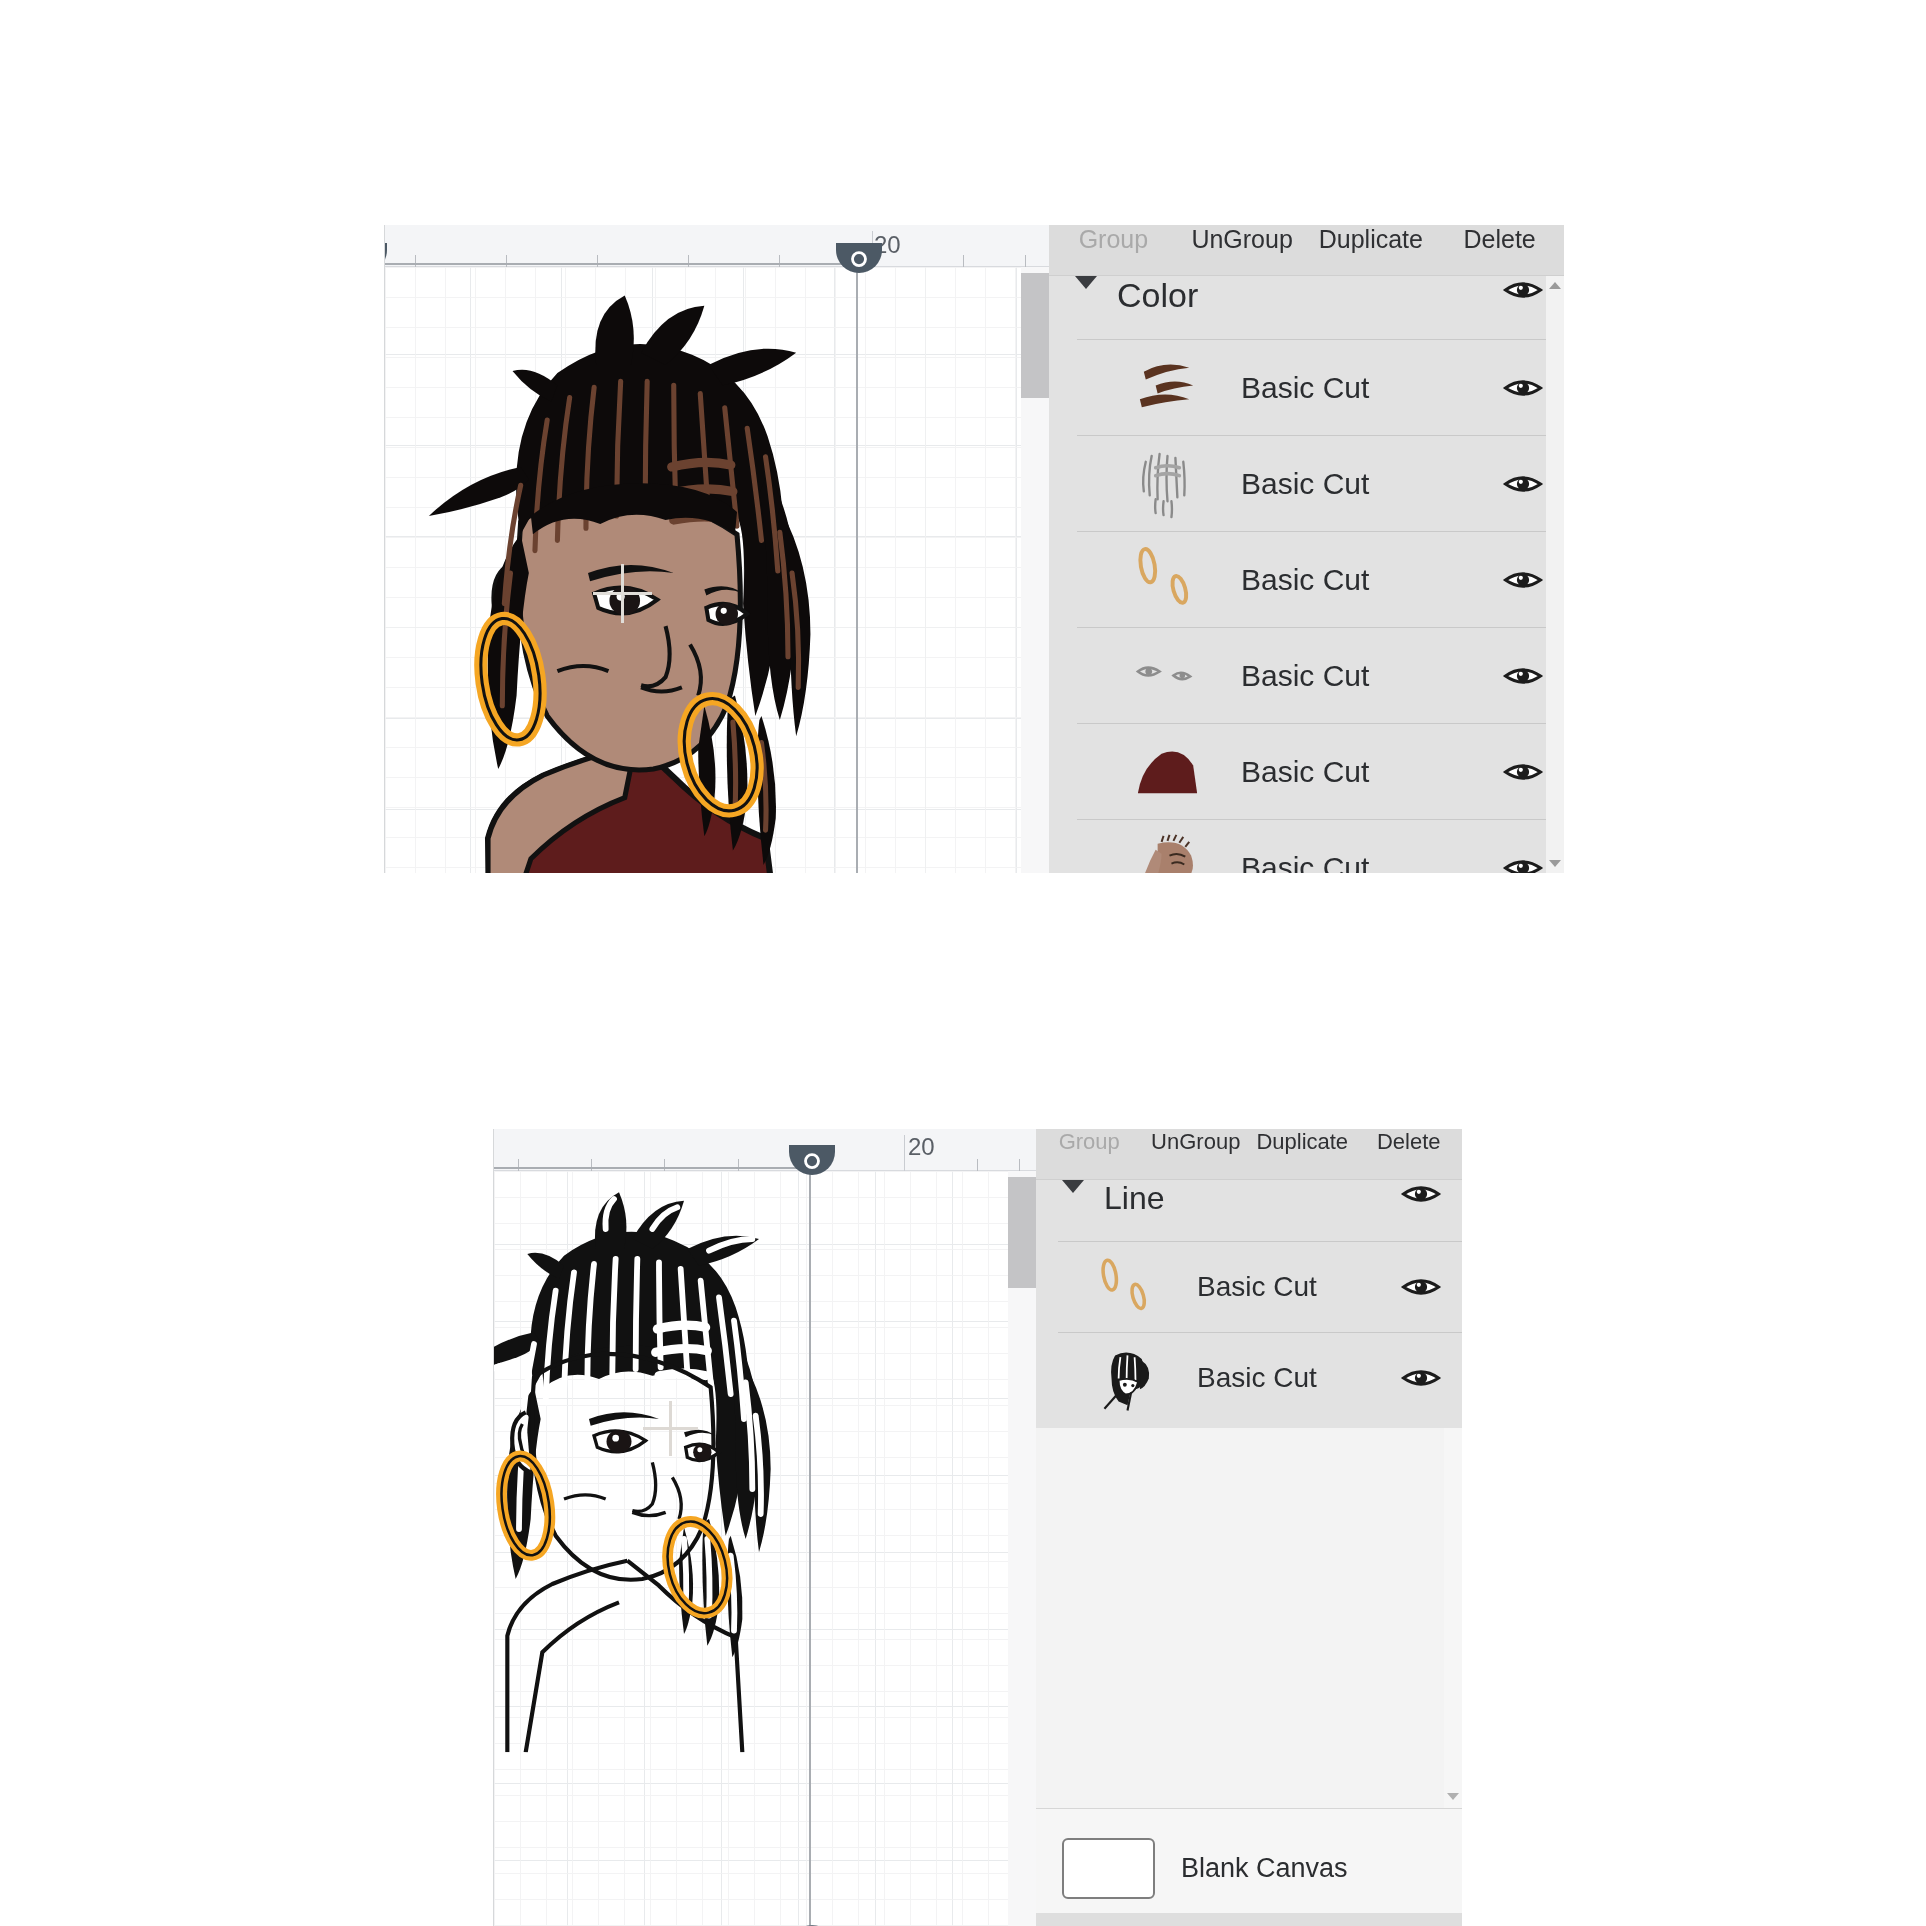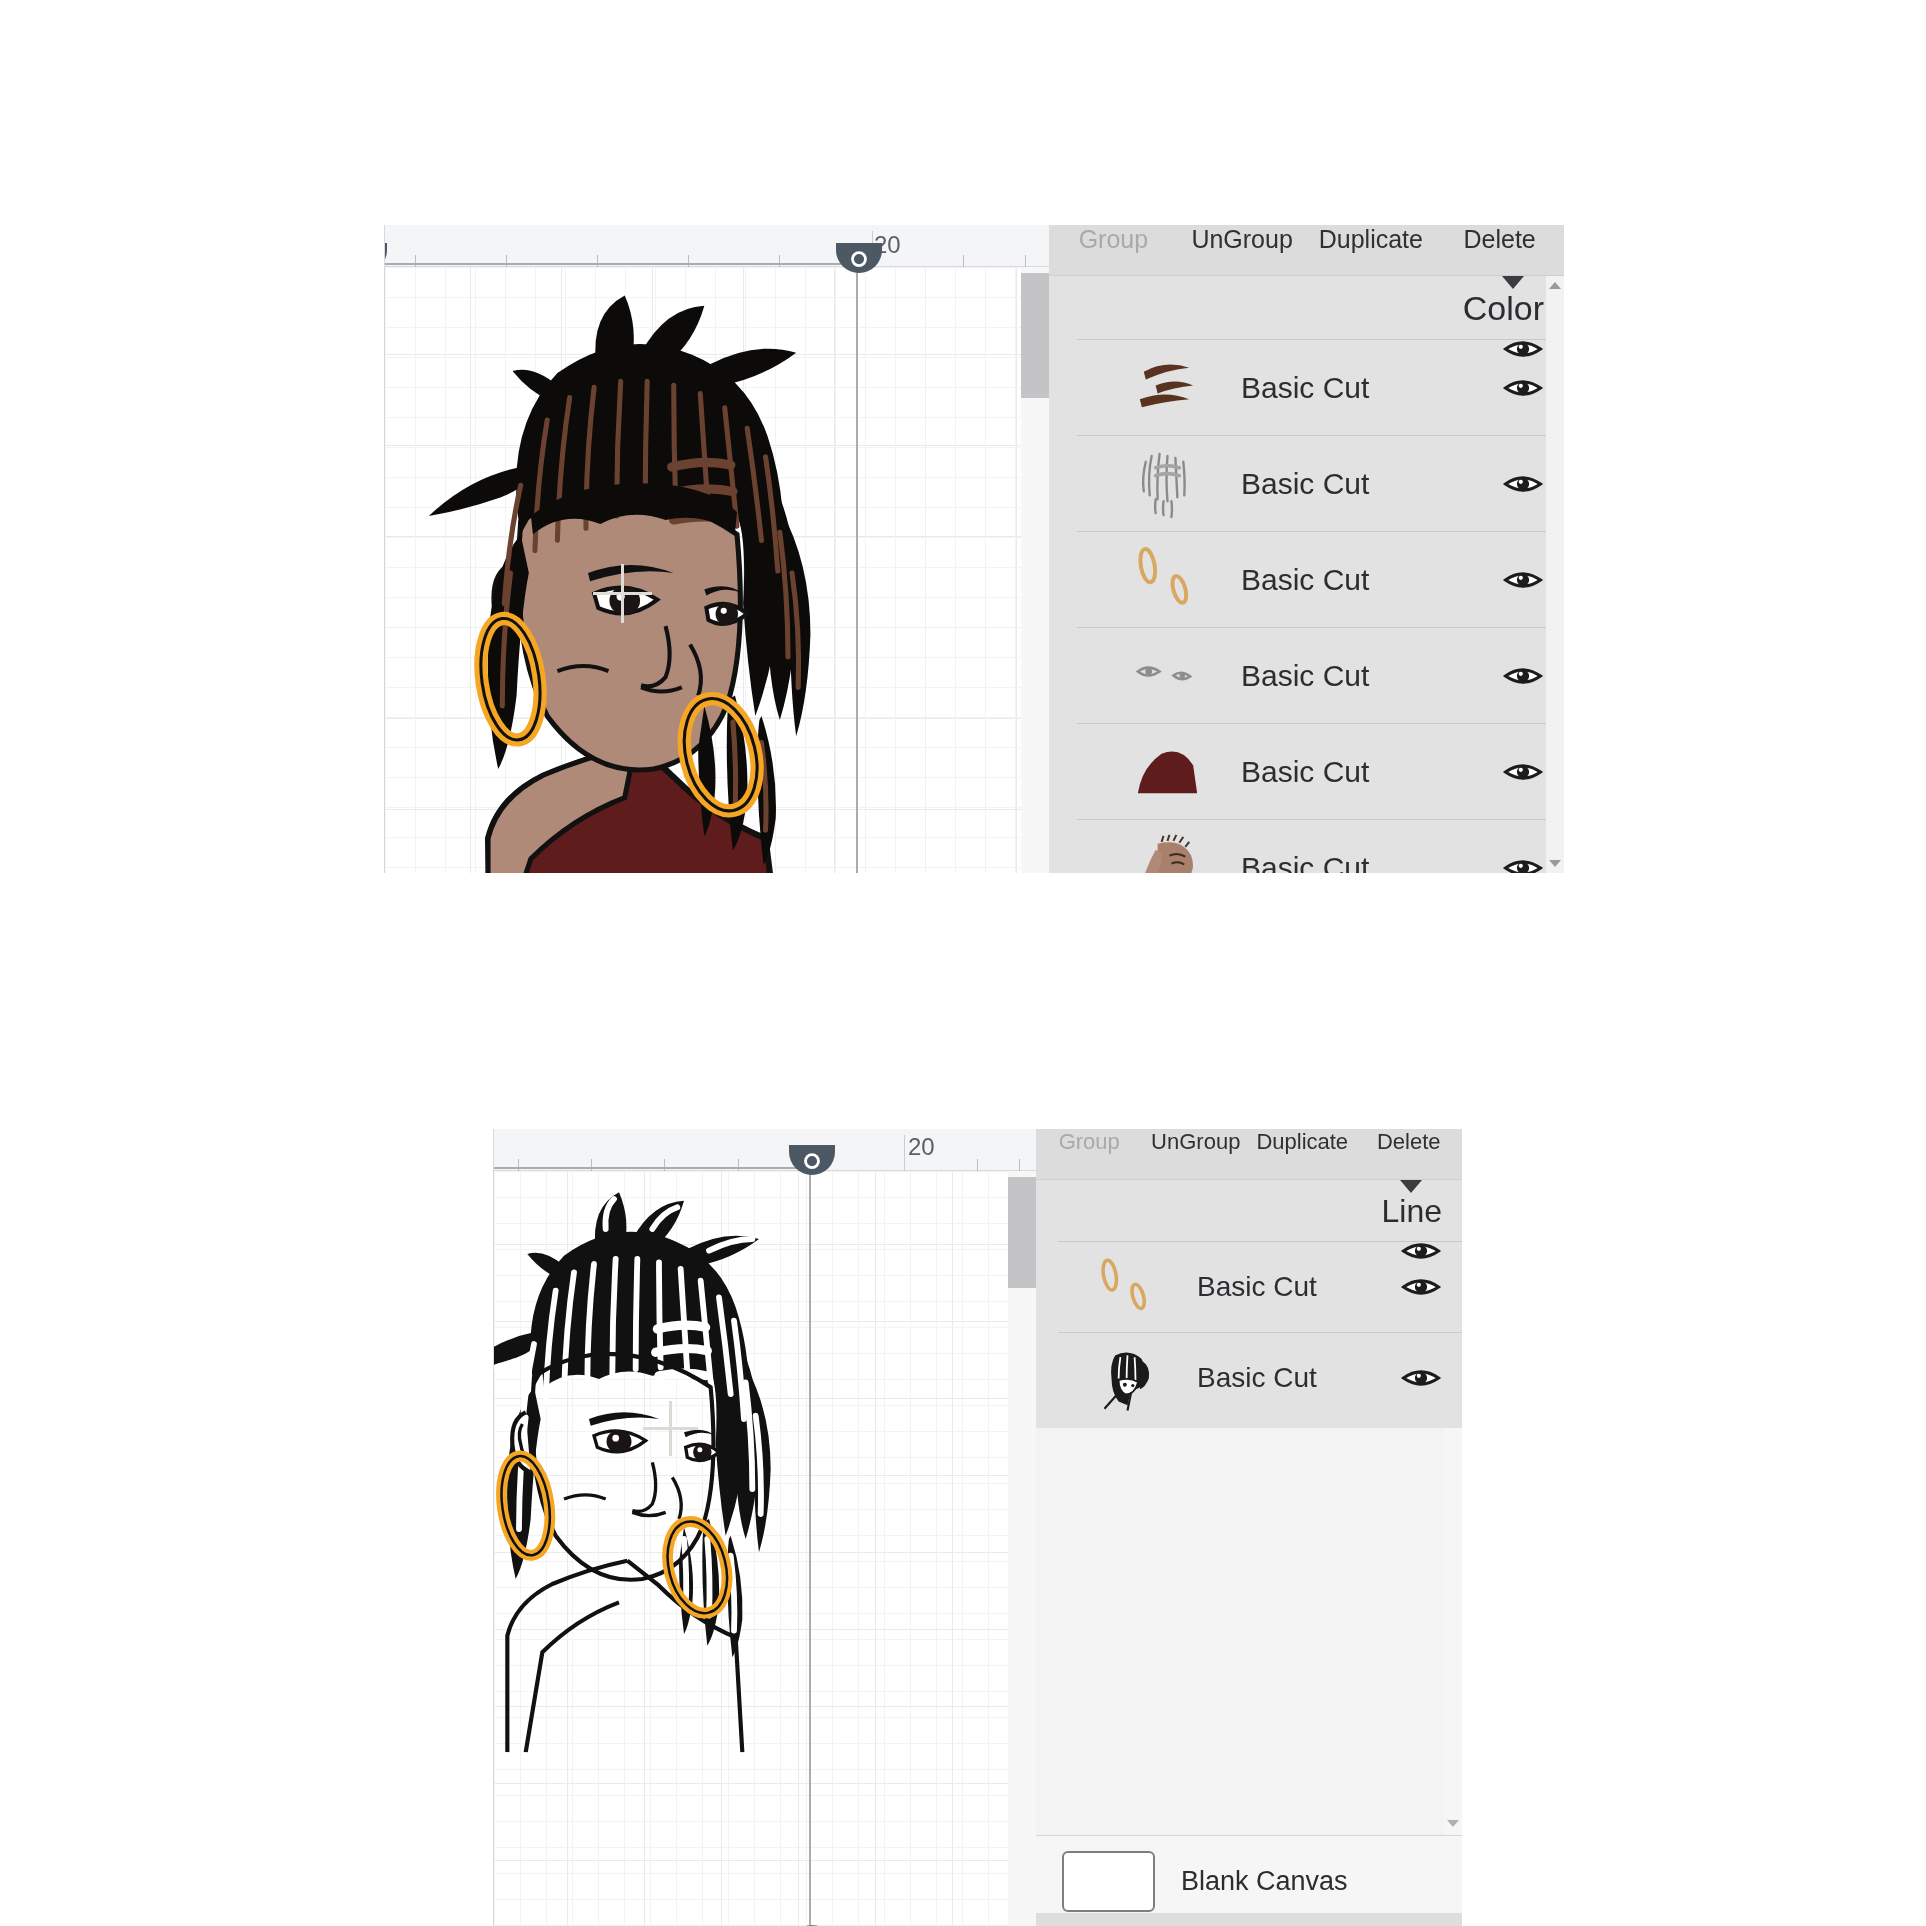--- a/index.html
+++ b/index.html
@@ -110,25 +110,24 @@
     text-align: center;
     font-size: 25px;
     color: #2f3033;
     font-family: "Liberation Sans", sans-serif;
   }
   .tb-btn.disabled { color: #a9a9a9; }
 
   .layers-scroll { position: relative; flex: 1; overflow: hidden; background:#e2e2e2; }
 
   .group-header {
-    display: flex; align-items: flex-end;
+    display: flex; align-items: flex-start;
     height: 63px;
     padding: 0 20px 0 26px;
     background: #e2e2e2;
-    flex-direction: column;
   }
   .caret {
     width: 0; height: 0;
     border-left: 11px solid transparent;
     border-right: 11px solid transparent;
     border-top: 13px solid #3a3c40;
     margin-right: 20px;
   }
   .group-name {
     font-size: 34px; color: #2b2d30; font-weight: 400;
@@ -161,21 +160,21 @@
   .panel-scroll-track {
     position: absolute; right: 0; top: 0; bottom: 0; width: 18px; background:#f2f2f2;
   }
   .panel-scroll-arrow { position:absolute; right:3px; width:0;height:0;
     border-left:6px solid transparent;border-right:6px solid transparent; }
 
   .panel-footer {
     background: #f6f6f6;
     border-top: 1px solid #d6d6d6;
     display: flex; align-items: center;
-    height: 92px;
+    height: 119px;
     padding: 0 20px 0 26px;
   }
   .canvas-swatch {
     width: 93px; height: 61px;
     background: #fff;
     border: 2px solid #7e7e7e;
     border-radius: 6px;
     margin-right: 26px;
     flex: 0 0 93px;
   }

